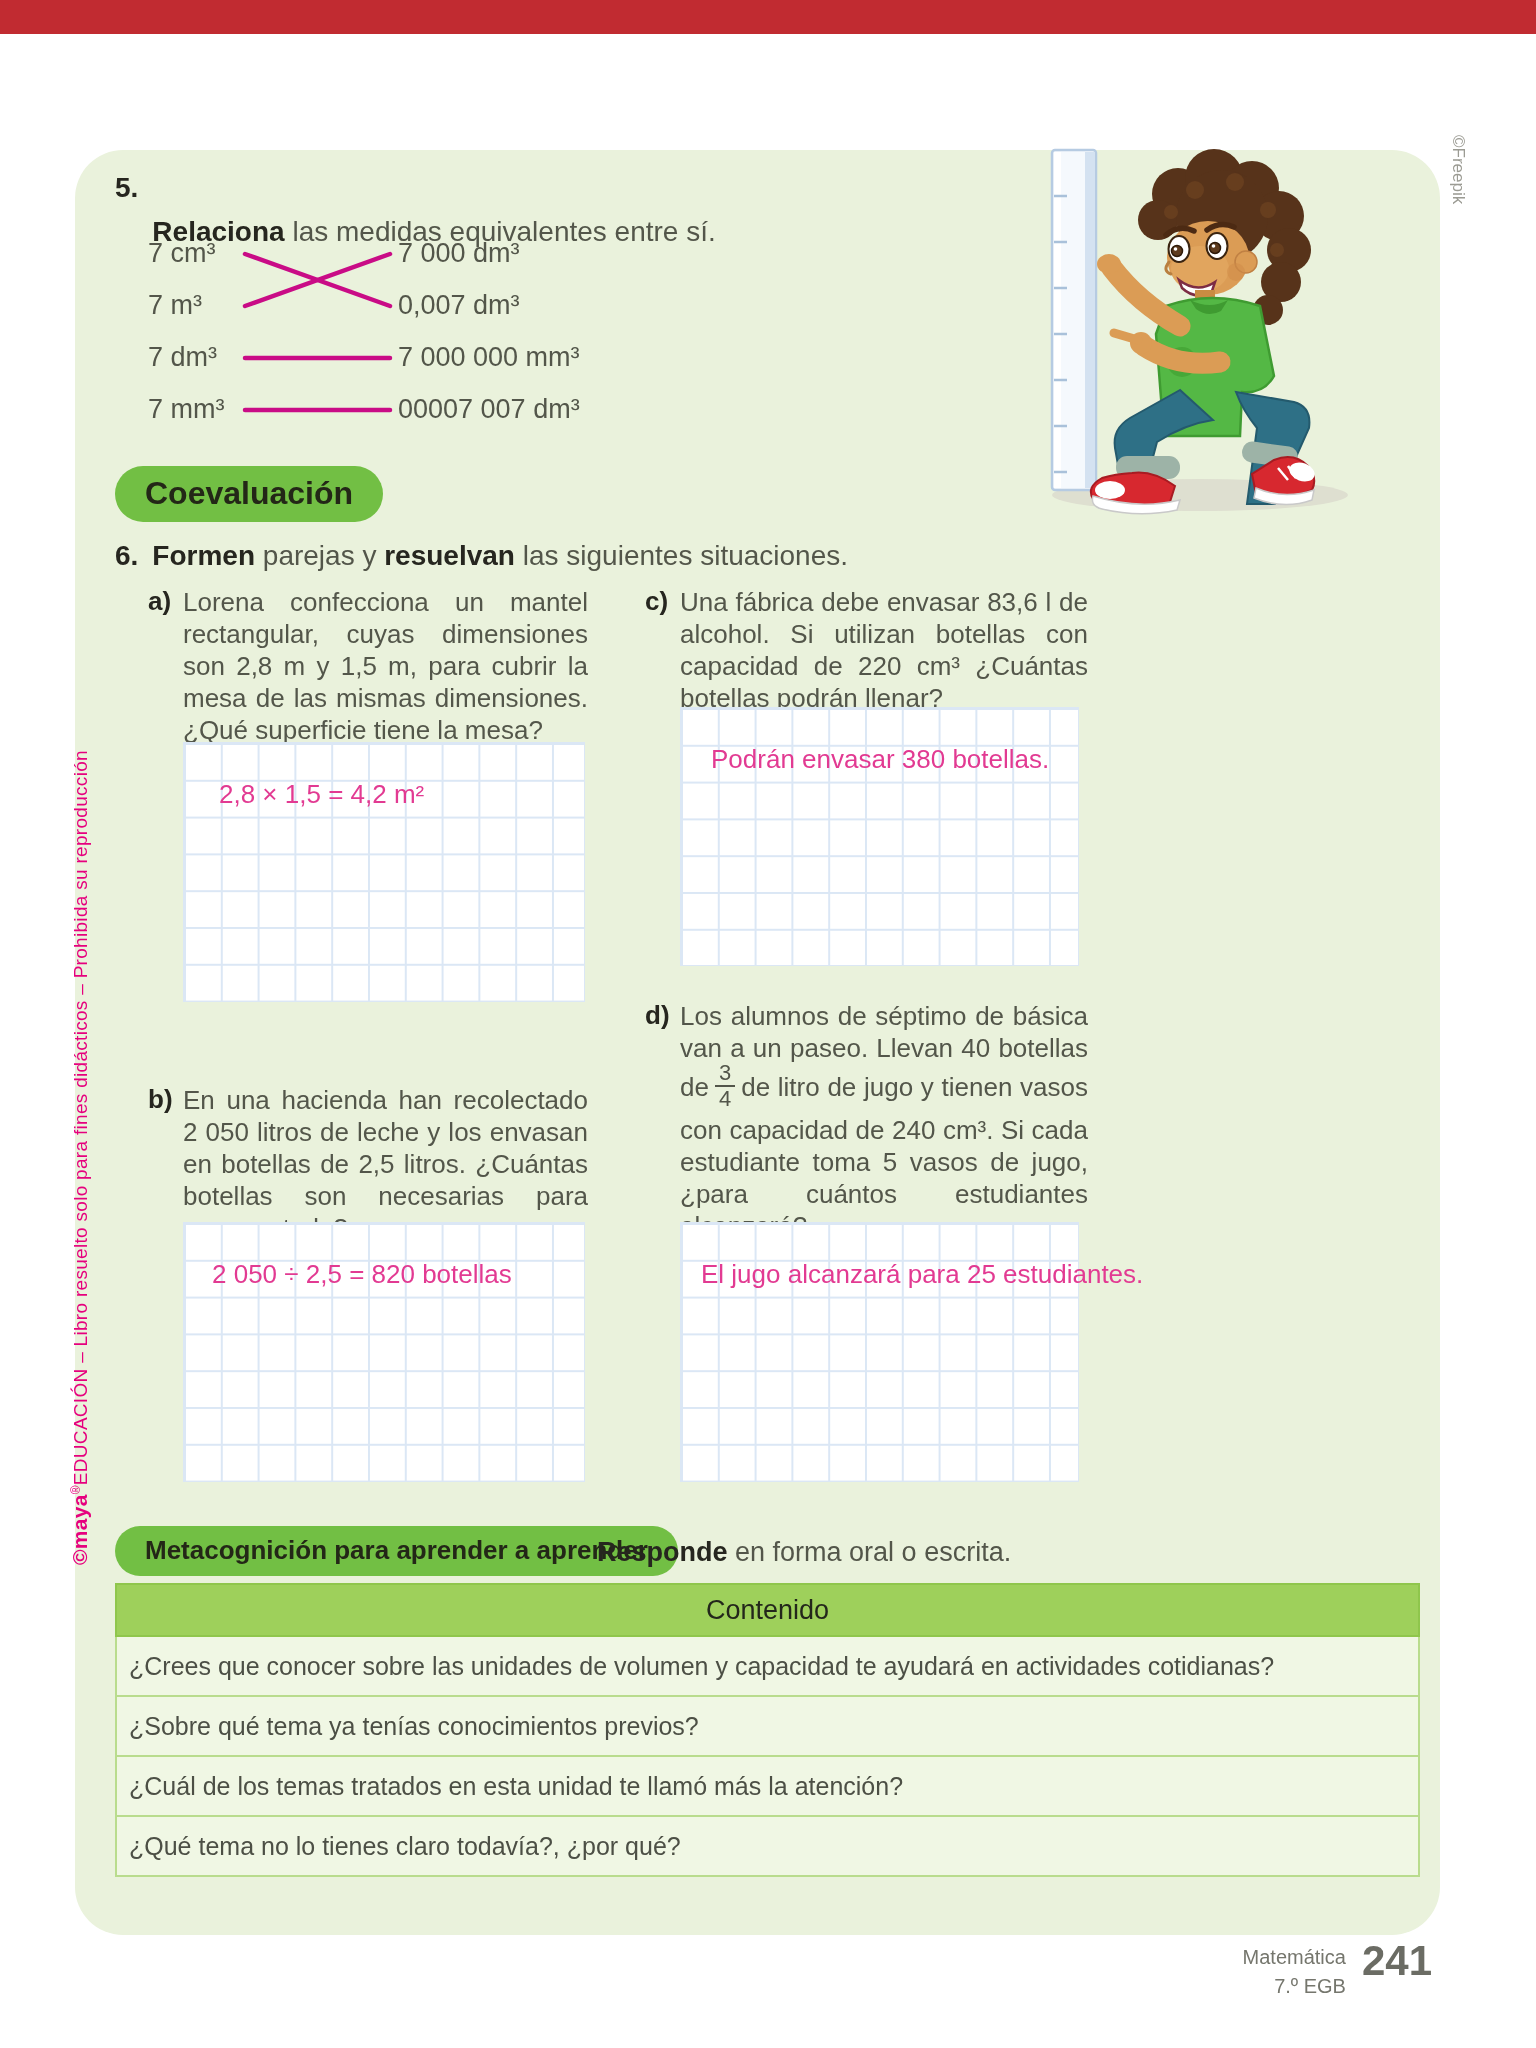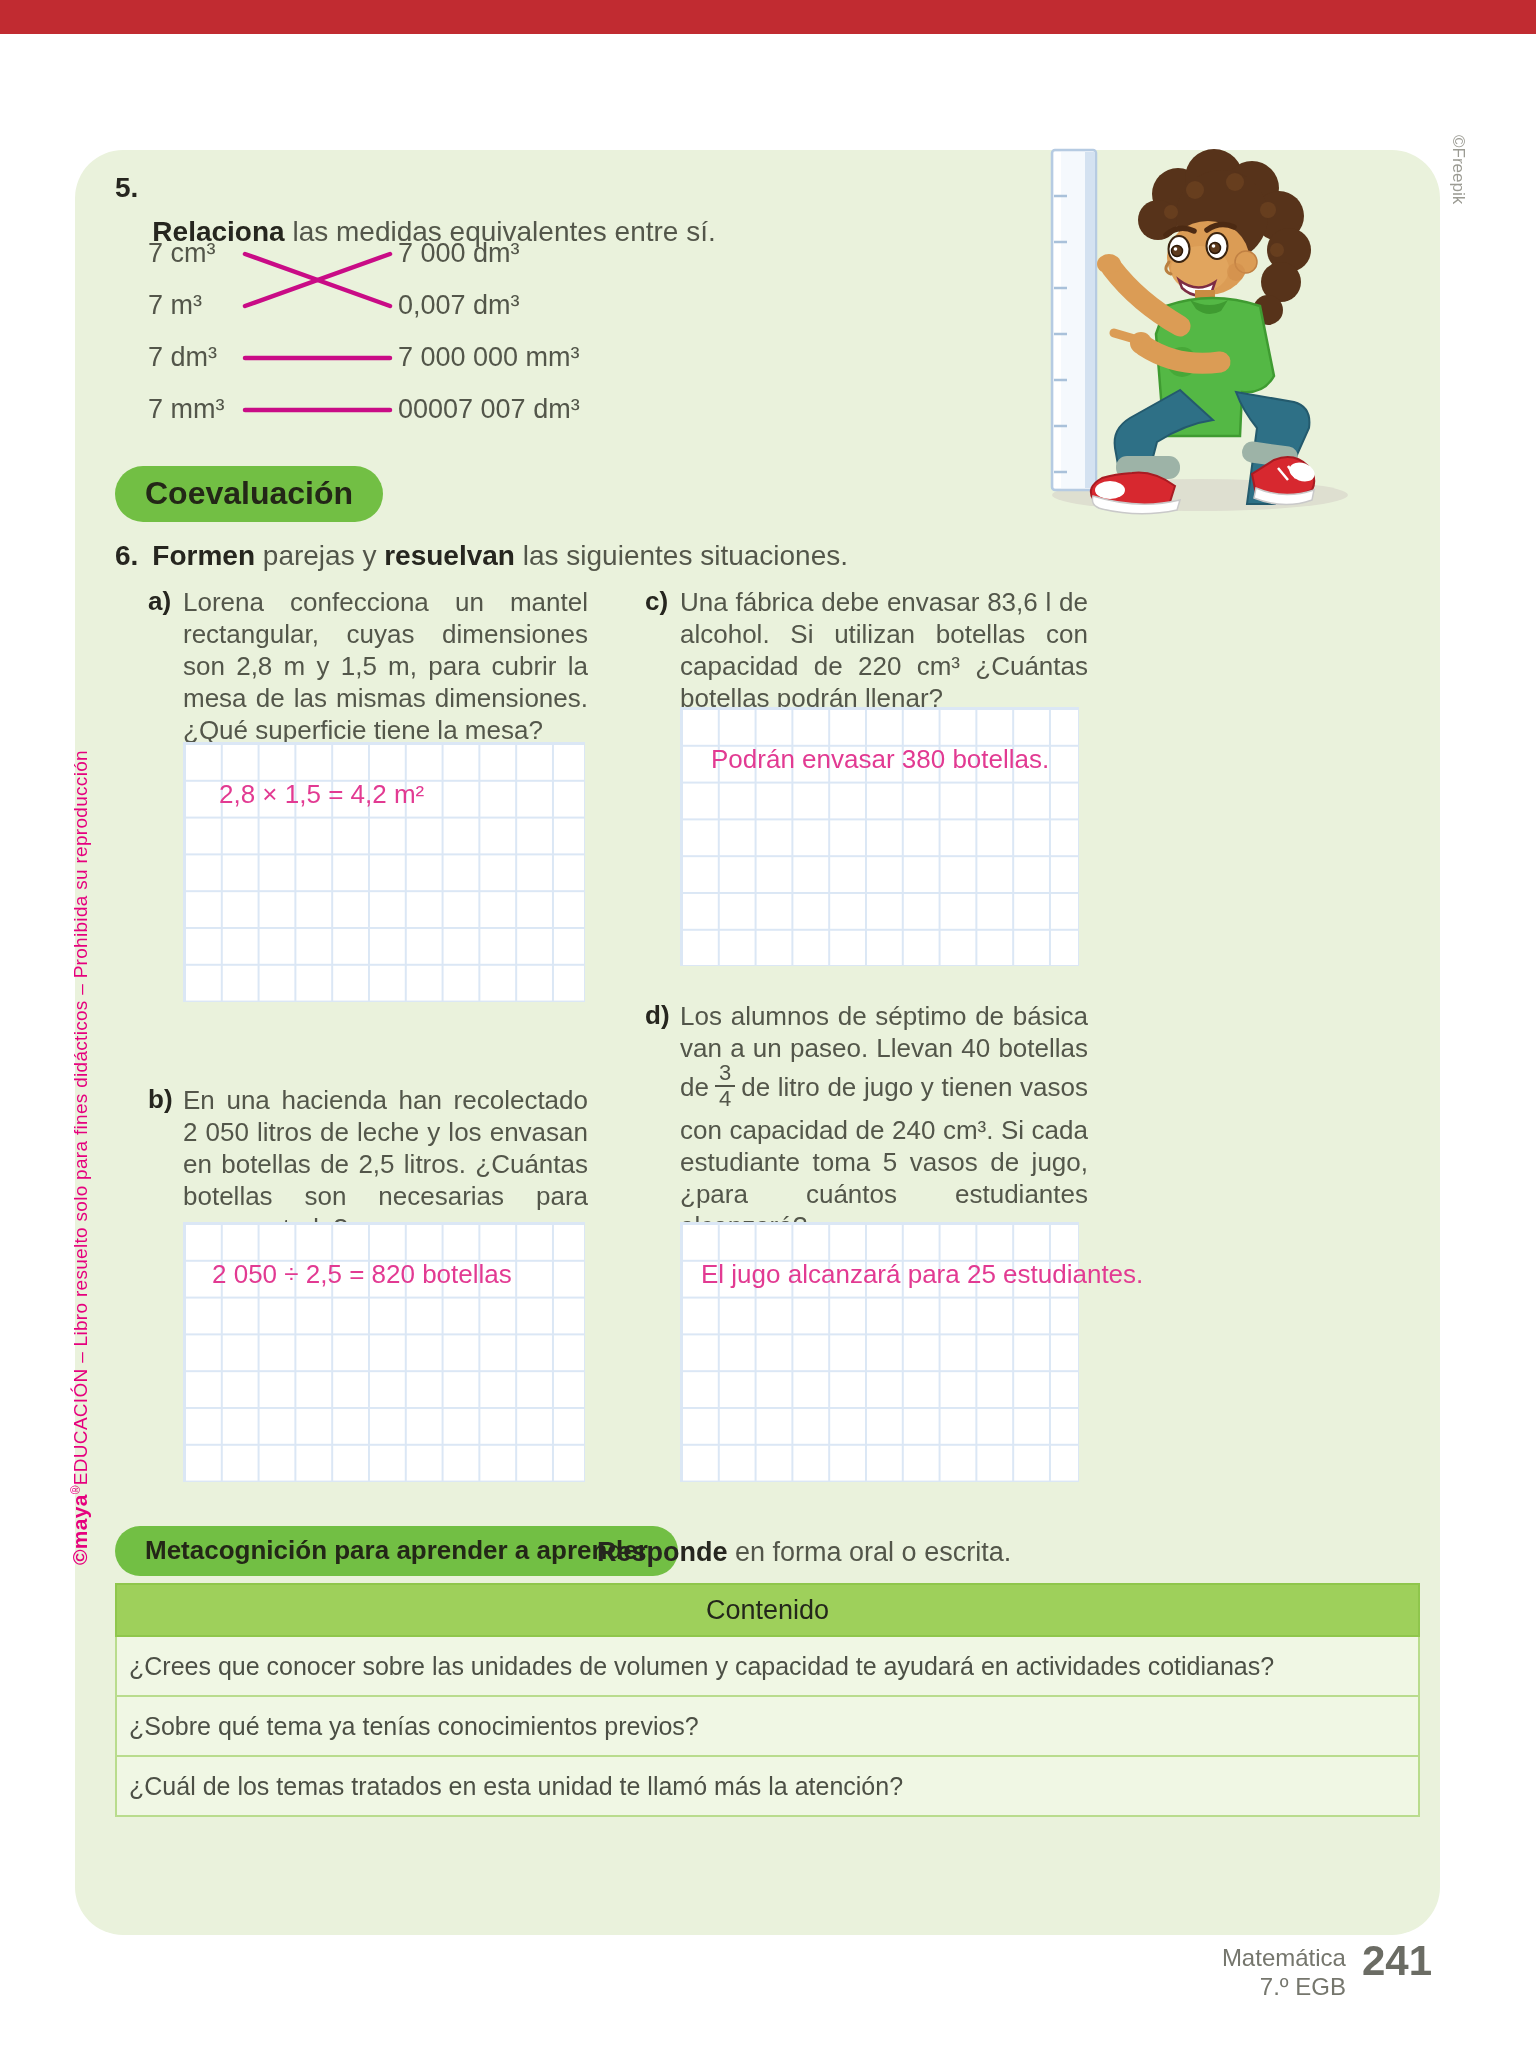--- a/index.html
+++ b/index.html
@@ -37,21 +37,21 @@
   .frac .num{border-bottom:2px solid #53564a;padding:0 4px;}
   
   .sidebar-vert{position:absolute;left:68px;top:1565px;transform:rotate(-90deg);
         transform-origin:0 0;white-space:nowrap;color:#e6007e;font-size:19px;letter-spacing:.3px;}
   .sidebar-vert .brand{font-weight:bold;font-size:21px;}
   .sidebar-vert .reg{font-size:12px;vertical-align:7px;}
   .freepik-vert{position:absolute;left:1468px;top:135px;transform:rotate(90deg);
         transform-origin:0 0;white-space:nowrap;color:#9b9b93;font-size:17px;}
   
   .footer{position:absolute;top:1943px;right:104px;display:flex;gap:16px;align-items:flex-start;}
-  .footer .fl{text-align:right;color:#75766d;font-size:24px;line-height:29px;}
+  .footer .fl{text-align:right;color:#75766d;font-size:20px;line-height:29px;}
   .footer .pn{color:#6b6c64;font-size:42px;font-weight:bold;line-height:40px;margin-top:-2px;}
   .match-item{position:absolute;color:#53564a;font-size:27px;white-space:nowrap;}
 </style>
 </head>
 <body>
 
 <div class="page">
 
   <div class="topbar"></div>
 
@@ -198,20 +198,21 @@
   <div class="pill" style="left:115px;top:1526px;font-size:26px;">Metacognición para aprender a aprender</div>
   <div class="abs" style="left:597px;top:1537px;font-size:27px;color:#53564a;">
     <span class="bold-dark">Responde</span><span> en forma oral o escrita.</span>
   </div>
 
   <div class="mtable">
     <div class="thead">Contenido</div>
     <div class="trow">¿Crees que conocer sobre las unidades de volumen y capacidad te ayudará en actividades cotidianas?</div>
     <div class="trow">¿Sobre qué tema ya tenías conocimientos previos?</div>
     <div class="trow">¿Cuál de los temas tratados en esta unidad te llamó más la atención?</div>
+    <div class="trow">¿Qué tema no lo tienes claro todavía?, ¿por qué?</div>
   </div>
 
   <div class="footer">
     <div class="fl">
       <div>Matemática</div>
       <div>7.º EGB</div>
     </div>
     <div class="pn">241</div>
   </div>
 

